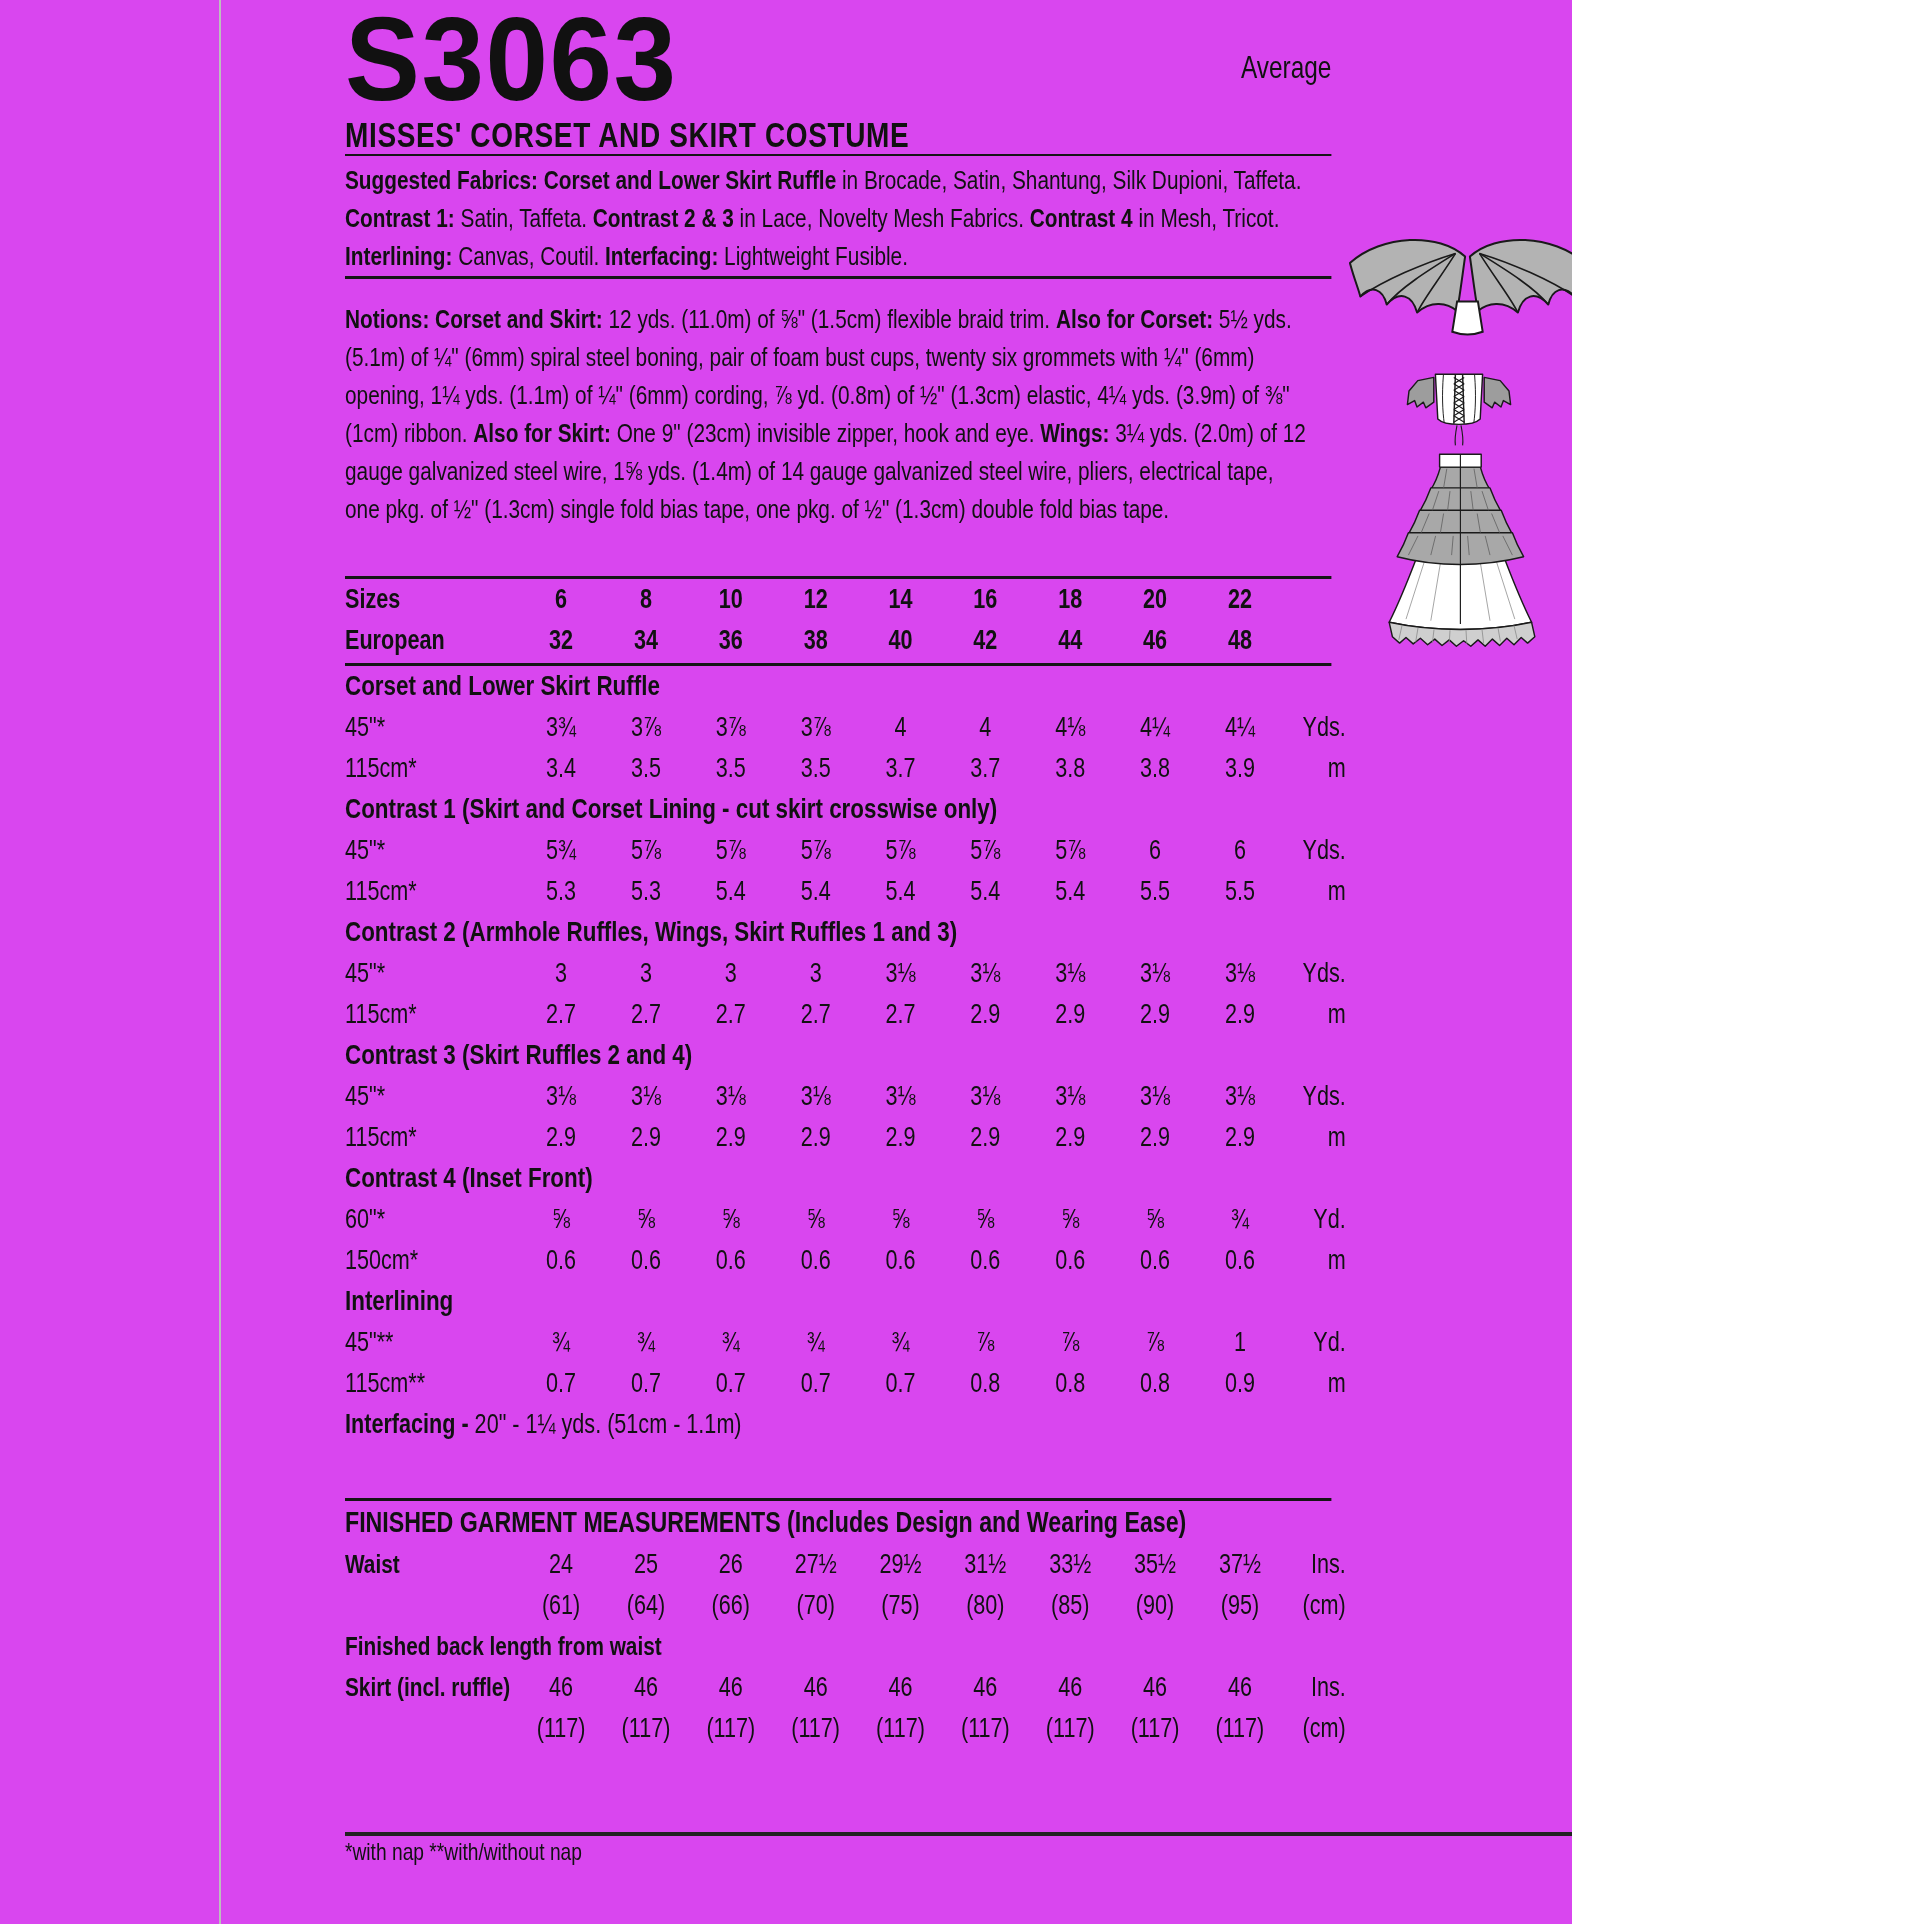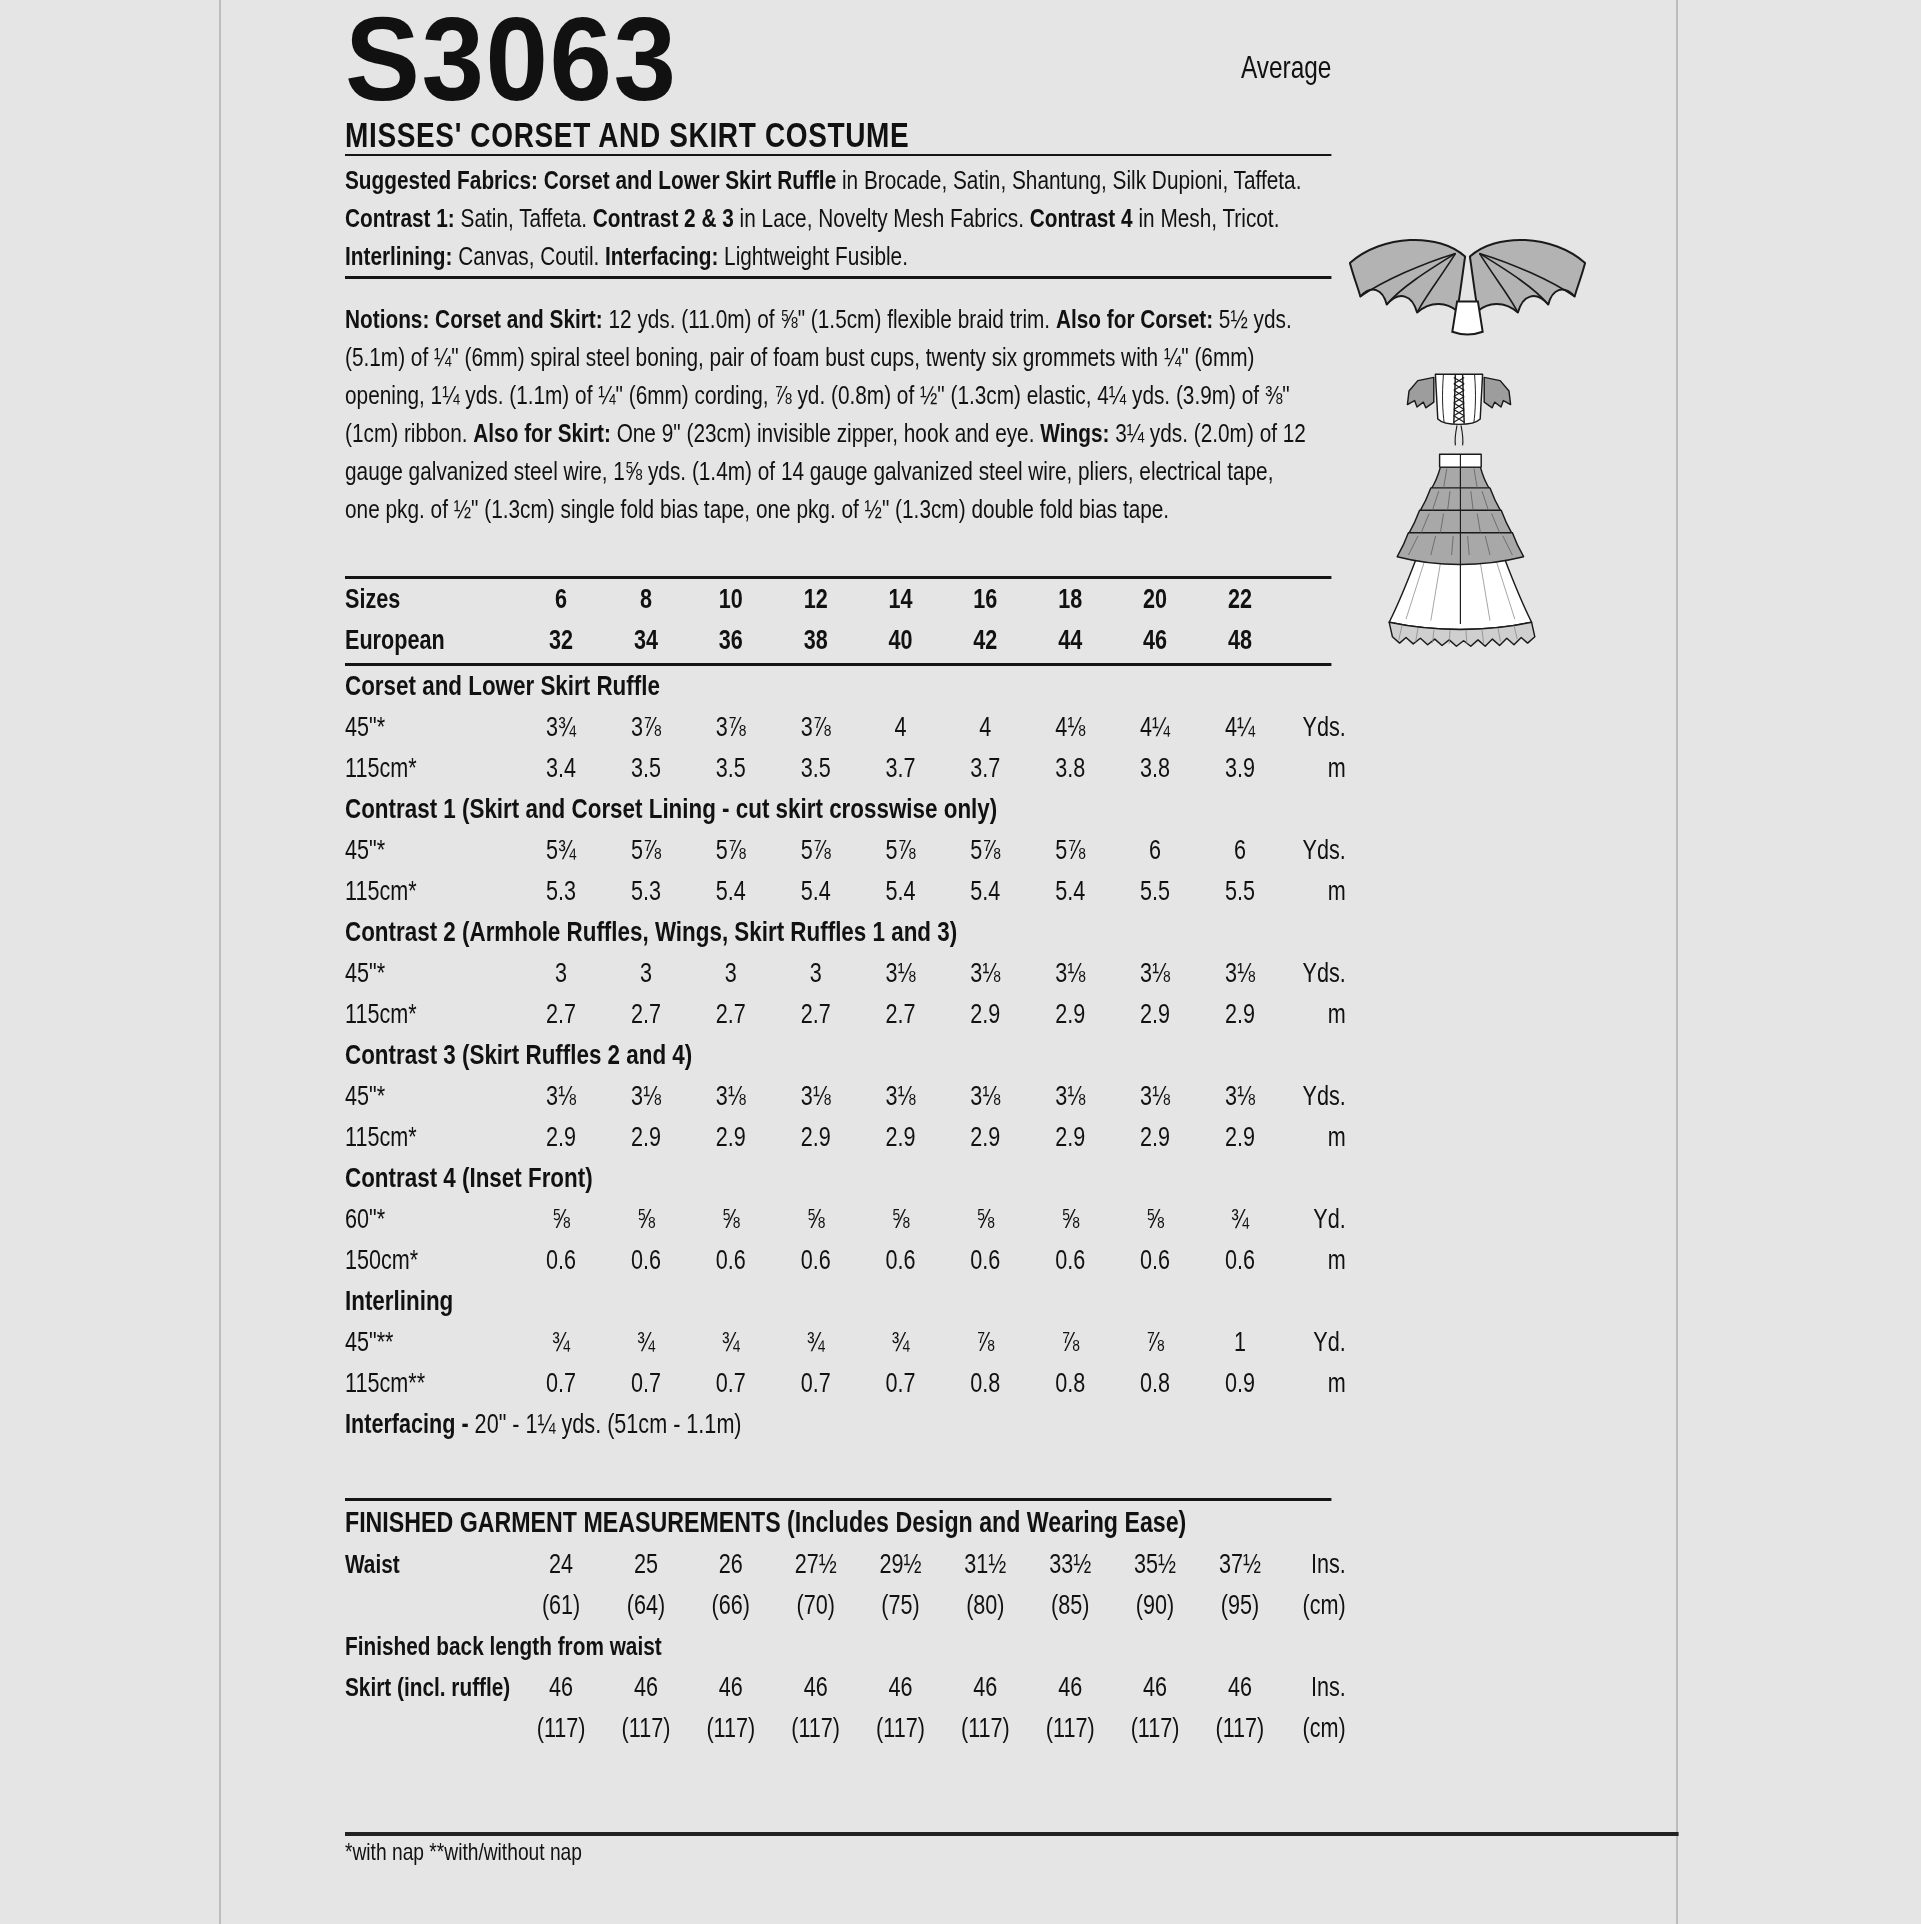--- a/index.html
+++ b/index.html
@@ -1,16 +1,16 @@
 <!DOCTYPE html>
 <html style="font-size:13px"><head>
 <meta charset="utf-8">
 <style>
   html,body{margin:0;padding:0;background:#ffffff;}
-  .page{position:relative;width:1921px;height:1925px;background:#e5e5e5;overflow:hidden;
+  .page{position:relative;width:1572px;height:1925px;background:#d946ef;overflow:hidden;
         font-family:"Liberation Sans","DejaVu Sans",sans-serif;color:#111;}
   .edge-line{position:absolute;top:0;bottom:0;width:2.4px;background:#bdbdbd;}
   .edge-left{left:219px;}
   .edge-right{left:1676px;}
 
   .content{position:absolute;left:345px;top:0;width:1668px;transform:scaleX(0.8);transform-origin:0 0;}
 
   .title{font-size:119px;line-height:117px;font-weight:700;letter-spacing:1.6px;
          transform:scaleX(1.18);transform-origin:0 0;white-space:nowrap;}
   .average{position:absolute;top:50px;left:0;width:1233px;text-align:right;font-size:30.5px;font-weight:400;}

